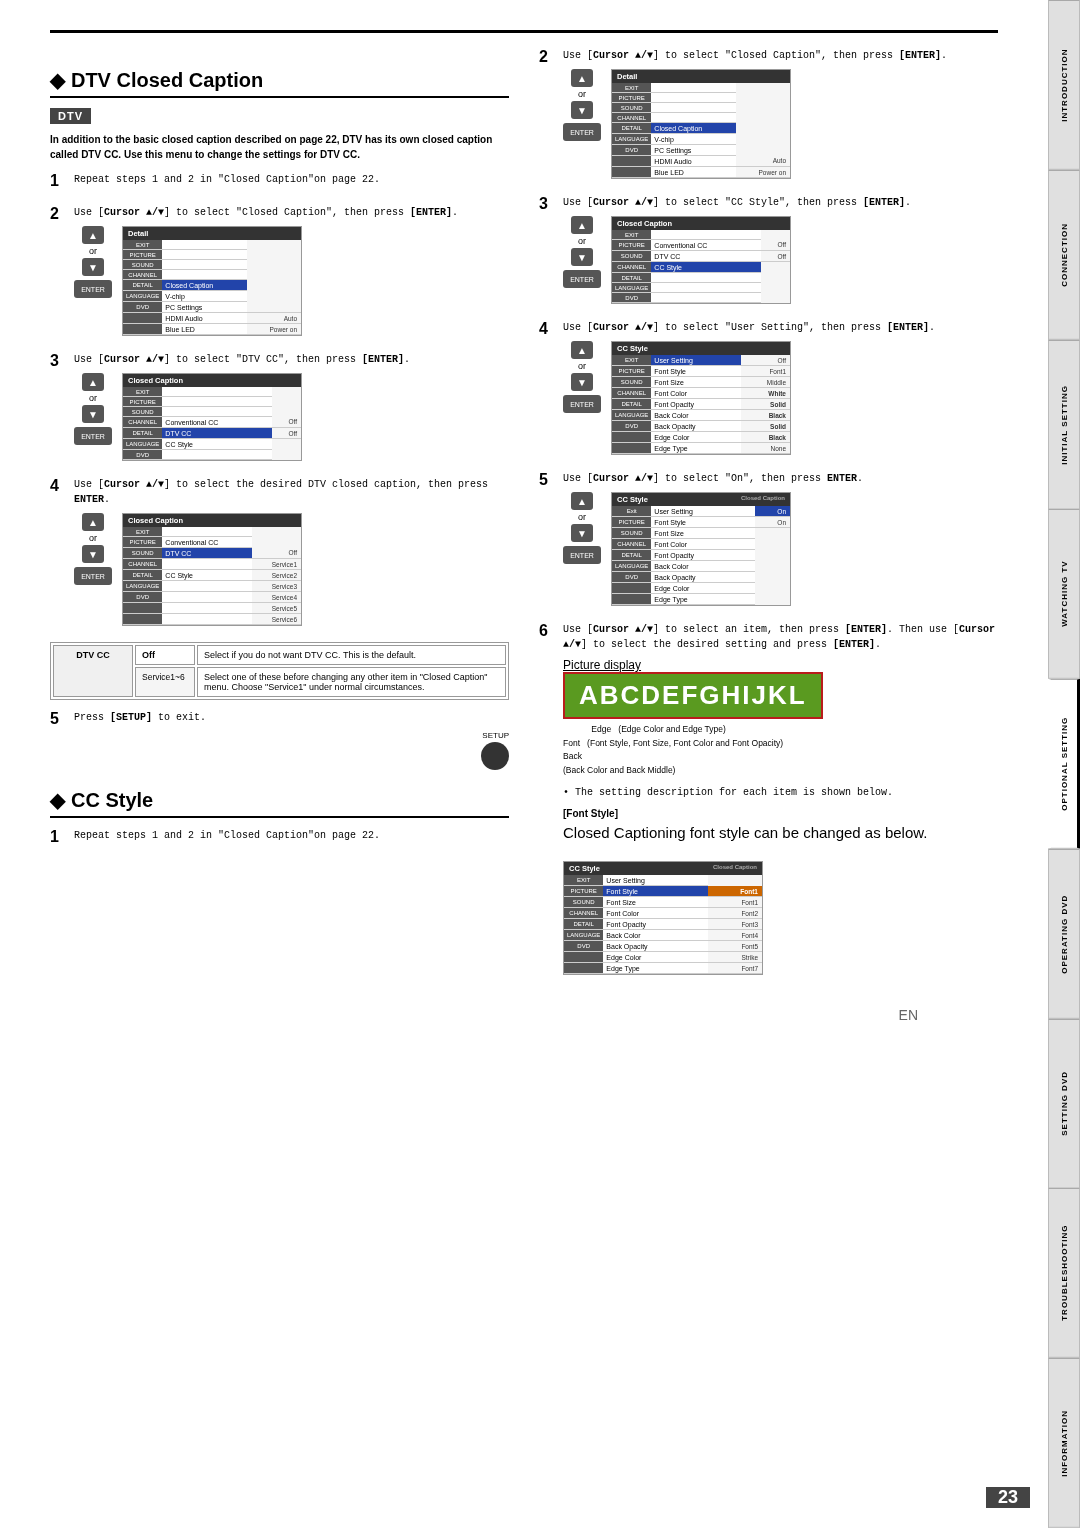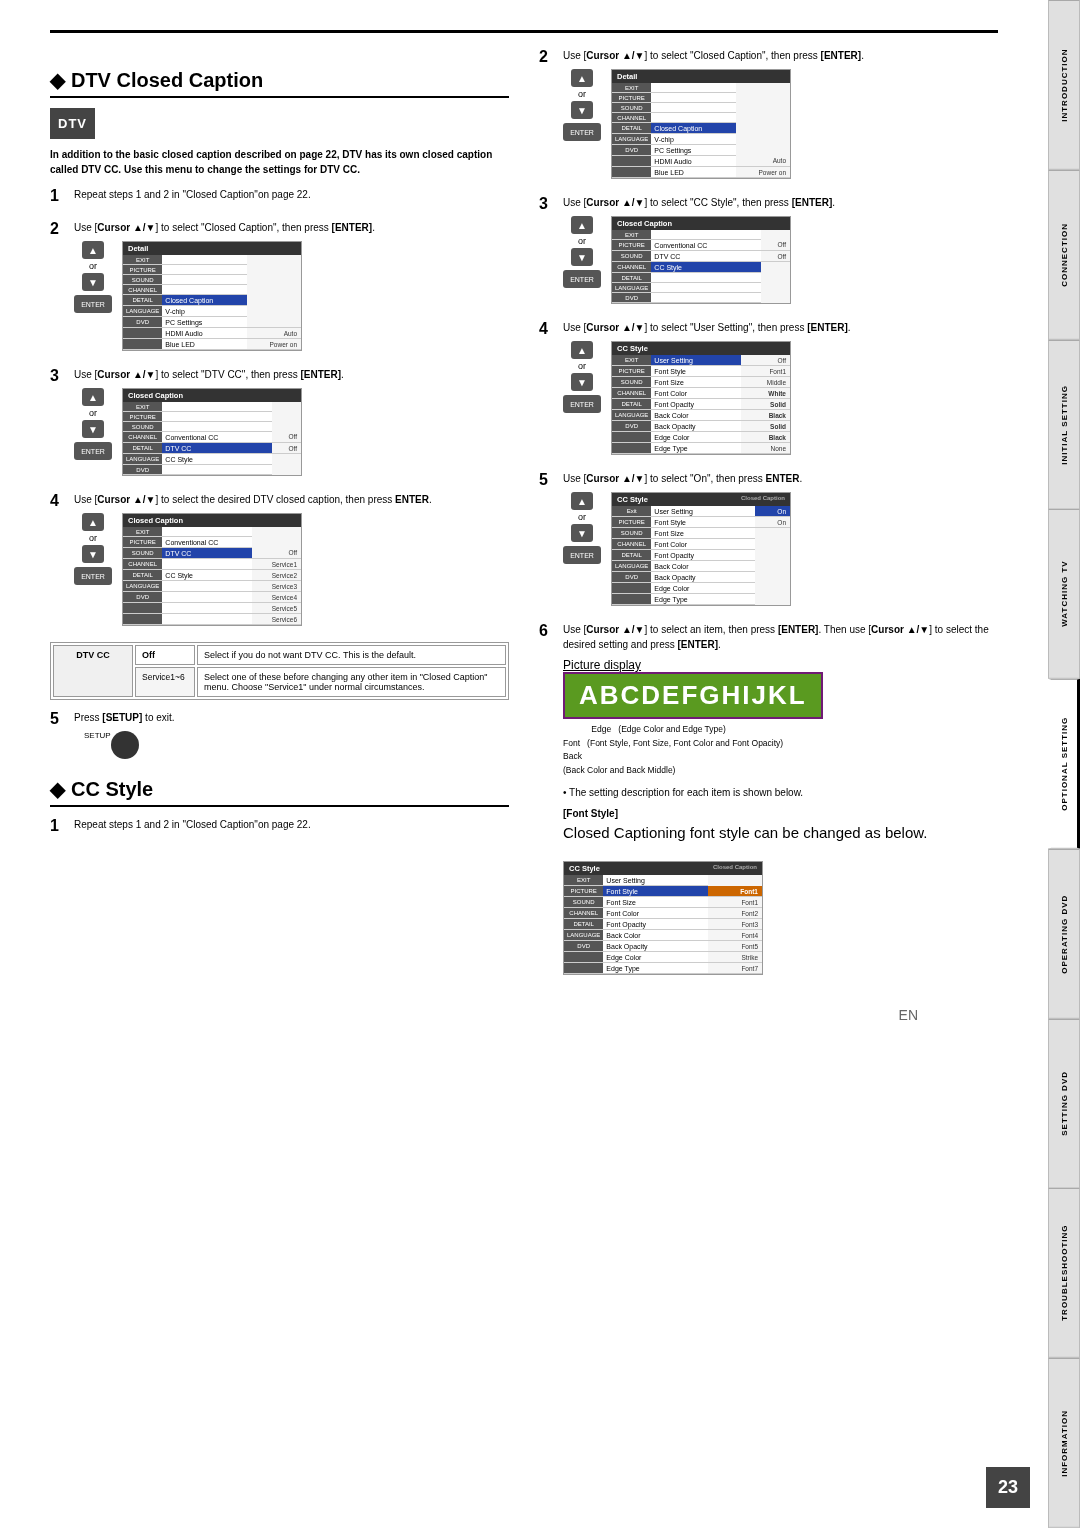--- a/index.html
+++ b/index.html
@@ -64,21 +64,21 @@
 
     
     .page-number-bar {
       position: absolute;
       bottom: 20px;
       right: 50px;
       font-size: 18px;
       font-weight: bold;
       background: #444;
       color: #fff;
-      padding: 10px 12px;
+      padding: 0 12px;
     }
 
     .page-en {
       font-size: 14px;
       color: #666;
       text-align: right;
       margin-right: 80px;
       margin-top: 5px;
     }
 
@@ -89,23 +89,23 @@
       border-bottom: 2px solid #000;
       padding-bottom: 4px;
       margin-bottom: 10px;
       margin-top: 20px;
     }
 
     .dtv-badge {
       display: inline-block;
       background: #444;
       color: #fff;
-      font-size: 13px;
-      font-weight: bold;
-      padding: 8px 8px;
+      font-size: 11px;
+      font-weight: bold;
+      padding: 2px 8px;
       margin-bottom: 8px;
       letter-spacing: 1px;
     }
 
     .intro-text {
       font-size: 10px;
       font-weight: bold;
       margin-bottom: 10px;
       line-height: 1.5;
     }
@@ -132,20 +132,21 @@
     }
 
     .step-content {
       flex: 1;
     }
 
     .step-text {
       font-size: 10px;
       line-height: 1.5;
       margin-bottom: 6px;
+      font-family: Liberation Mono, monospace;
     }
 
     .step-text strong, .step-text b {
       font-weight: bold;
     }
 
     .remote-btn {
       width: 22px;
       height: 18px;
       background: #555;
@@ -583,21 +584,21 @@
             <td>Select one of these before changing any other item in "Closed Caption" menu. Choose "Service1" under normal circumstances.</td>
           </tr>
         </tbody>
           </table>
 
         
         <div class="step" style="margin-top:10px;">
           <span class="step-number-large">5</span>
           <div class="step-content">
             <p class="step-text">Press <b>[SETUP]</b> to exit.</p>
-            <div style="display:flex;flex-direction:row;align-items:flex-start;margin-left:10px;">
+            <div style="display:flex;flex-direction:column;align-items:flex-end;margin-left:10px;">
               <div class="setup-label">SETUP</div>
               <div class="setup-btn"></div>
             </div>
           </div>
         </div>
 
         
 
         
         <div class="section-title" style="margin-top:18px;">
@@ -860,21 +861,21 @@
           </div>
         </div>
 
         <div class="step">
           <span class="step-number-large">6</span>
           <div class="step-content">
             <p class="step-text">Use [<b>Cursor ▲/▼</b>] to select an item, then press <b>[ENTER]</b>. Then use [<b>Cursor ▲/▼</b>] to select the desired setting and press <b>[ENTER]</b>.</p>
 
             <div class="picture-display-container">
               <div class="picture-display-label">Picture display</div>
-              <div style="border:2px solid #701a75;display:inline-block;background:#5a9a20;padding:6px 14px;margin-bottom:4px;">
+              <div style="border:2px solid #b91c1c;display:inline-block;background:#5a9a20;padding:6px 14px;margin-bottom:4px;">
                 <span style="font-size:26px;font-weight:bold;color:#fff;letter-spacing:2px;">ABCDEFGHIJKL</span>
               </div>
               <div class="abc-labels-below">
                 <div>
                   &nbsp;&nbsp;&nbsp;&nbsp;&nbsp;&nbsp;&nbsp;&nbsp;&nbsp;&nbsp;&nbsp;&nbsp;<span>Edge</span>
                   &nbsp;&nbsp;<span>(Edge Color and Edge Type)</span>
                 </div>
                 <div>
                   <span>Font</span>
                   &nbsp;&nbsp;<span>(Font Style, Font Size, Font Color and Font Opacity)</span>

